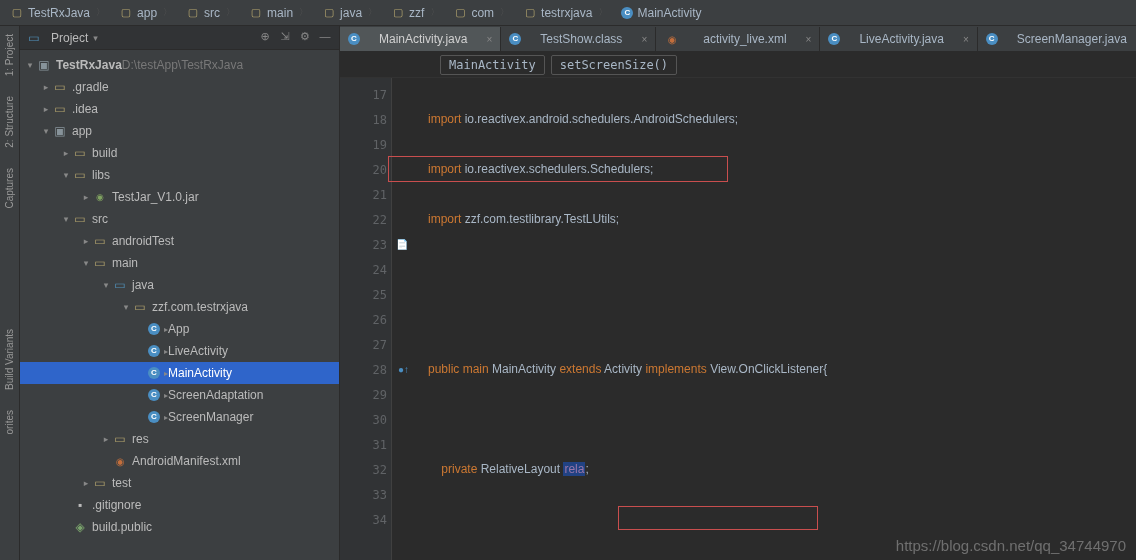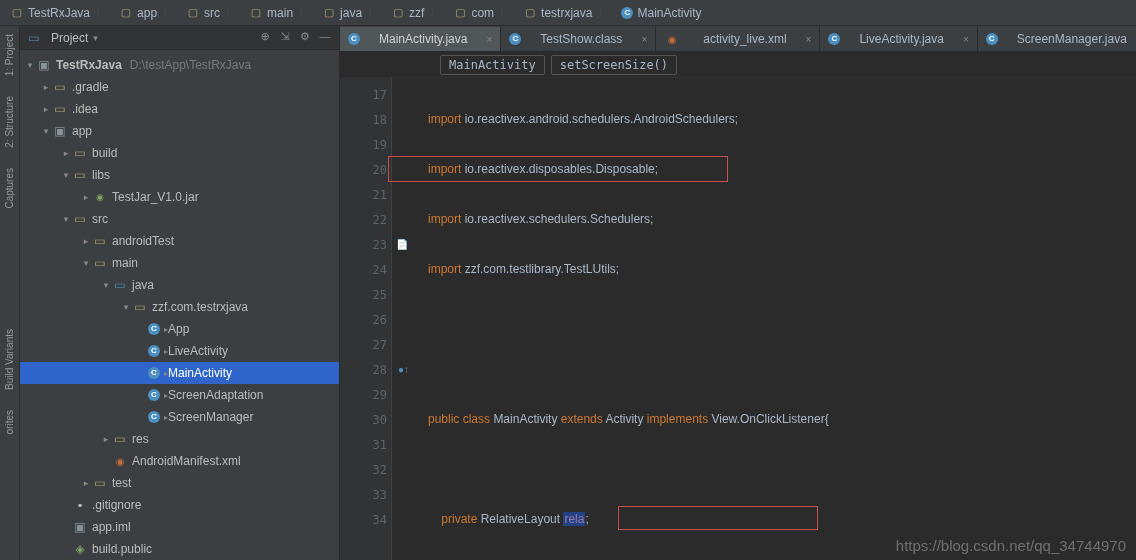--- a/index.html
+++ b/index.html
@@ -23,21 +23,21 @@
 .tool-header { height:24px; background:#313335; border-bottom:1px solid #2b2b2b; display:flex; align-items:center; padding:0 6px; justify-content:space-between; }
 .tool-title { display:flex; align-items:center; gap:5px; color:#bbbbbb; }
 .tool-btns { display:flex; gap:4px; }
 .tool-btn { width:16px; height:16px; color:#888; cursor:pointer; font-size:11px; text-align:center; }
 
 .tree { flex:1; overflow:auto; padding:4px 0; }
 .tree-row { display:flex; align-items:center; height:22px; padding-left:4px; cursor:pointer; white-space:nowrap; }
 .tree-row.selected { background:#2f65ca; color:#fff; }
 .tri { width:12px; display:inline-block; color:#888; font-size:9px; text-align:center; }
 .ico { width:16px; height:16px; display:inline-flex; align-items:center; justify-content:center; margin-right:4px; }
-.muted { color:#787878; margin-left:8px; }
+.muted { color:#787878; margin-left:0; }
 .folder::before { content:"▭"; color:#b6a76f; }
 .folder-blue::before { content:"▭"; color:#5394c0; }
 .module::before { content:"▣"; color:#87939a; }
 .xml-ico::before { content:"◉"; color:#c26e3c; font-size:10px; }
 .jar-ico::before { content:"◉"; color:#80a361; font-size:9px; }
 .cfile-ico { width:12px; height:12px; border-radius:6px; background:#4a8ec2; color:#fff; font-size:8px; line-height:12px; text-align:center; font-weight:bold; }
 .cfile-ico::before { content:"C"; }
 .arrow-r { display:inline-block; font-size:8px; color:#888; margin-left:4px; }
 
 
@@ -232,24 +232,20 @@
           <span>AndroidManifest.xml</span>
         </div>
       <div class="tree-row" style="padding-left:60px">
           <span class="tri">▸</span>
           <span class="ico folder"></span>
           <span>test</span>
         </div>
       <div class="tree-row" style="padding-left:52px">
           <span class="ico">▪</span>
           <span>.gitignore</span>
-        </div>
-      <div class="tree-row" style="padding-left:52px">
-          <span class="ico module"></span>
-          <span>app.iml</span>
         </div>
       <div class="tree-row" style="padding-left:52px">
           <span class="ico" style="color:#7aa36c">◈</span>
           <span>build.public</span>
         </div>
 
     </div>
   </div>
 
   <div class="editor">
@@ -304,26 +300,25 @@
           <div class="gutter-row">28<span class="gutter-ico" style="color: rgb(74, 142, 194);">●↑</span></div>
           <div class="gutter-row">29</div>
           <div class="gutter-row">30</div>
           <div class="gutter-row">31</div>
           <div class="gutter-row">32</div>
           <div class="gutter-row">33</div>
           <div class="gutter-row">34</div>
         </div>
       <div class="code">
 <div class="code-line"><span class="kw">import </span>io.reactivex.android.schedulers.AndroidSchedulers;</div>
-<div class="code-line"><span class="kw">import </span>io.reactivex.disposables.Disposable;</div>
 <div class="code-line"><span class="kw">import </span>io.reactivex.schedulers.Schedulers;</div>
 <div class="code-line"><span class="kw">import </span>zzf.com.testlibrary.TestLUtils;</div>
 <div class="code-line"></div>
 <div class="code-line"></div>
-<div class="code-line"><span class="kw">public class </span><span>MainActivity </span><span class="kw">extends </span><span>Activity </span><span class="kw">implements </span><span>View.OnClickListener{</span></div>
+<div class="code-line"><span class="kw">public main </span><span>MainActivity </span><span class="kw">extends </span><span>Activity </span><span class="kw">implements </span><span>View.OnClickListener{</span></div>
 <div class="code-line"></div>
 <div class="code-line"><span class="kw">    private </span><span>RelativeLayout </span><span class="fld hl-var">rela</span>;</div>
 <div class="code-line"></div>
 
 
 
 
 
 
 

